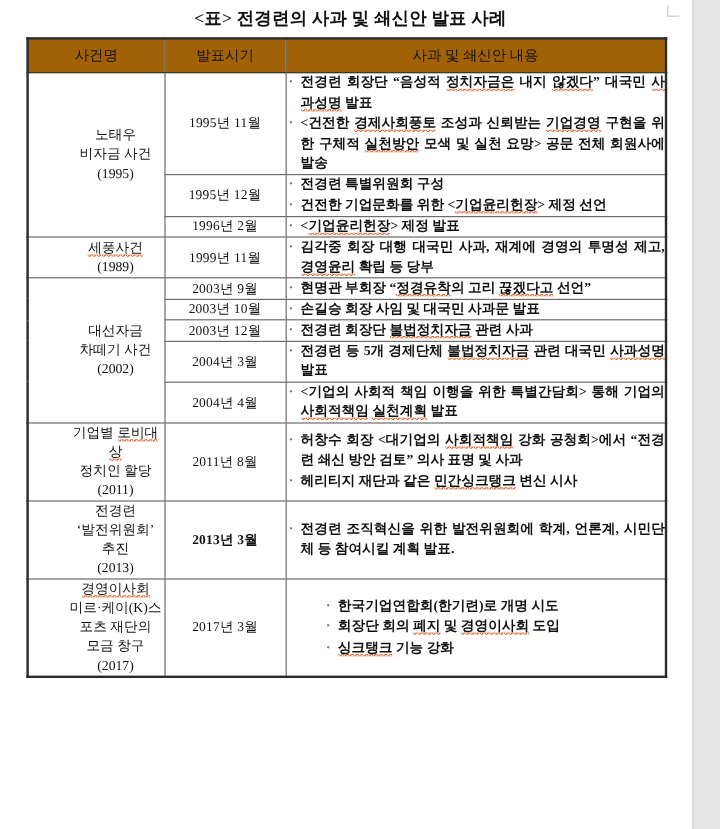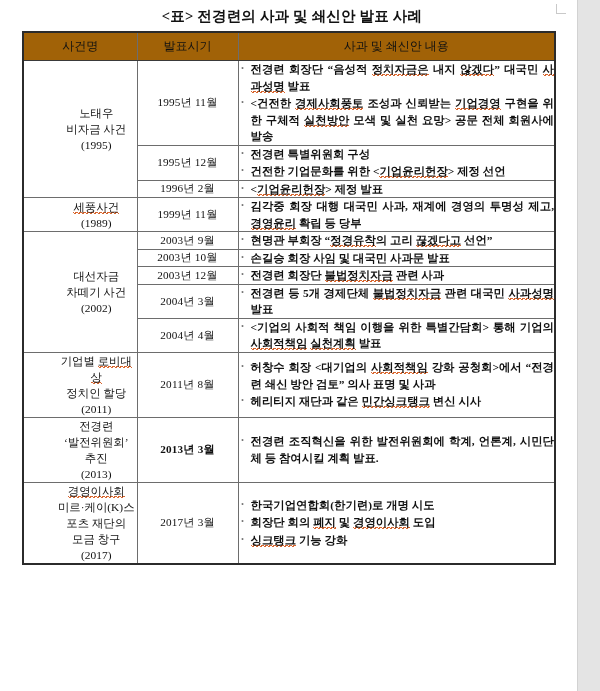--- a/index.html
+++ b/index.html
@@ -284,21 +284,21 @@
         </tr>
         <tr>
           <td class="case-cell grp-top" rowspan="1">
             <div><span class="sq">경영이사회</span></div>
             <div>미르·케이(K)스</div>
             <div>포츠 재단의</div>
             <div>모금 창구</div>
             <div>(2017)</div>
           </td>
           <td class="date-cell" style="border-top: 1.5px solid rgb(58, 58, 58);">2017년 3월</td>
-          <td class="body-cell" style="border-top: 1.5px solid rgb(58, 58, 58);">
+          <td class="body-cell" style="border-top: 1.5px solid rgb(58, 58, 58); padding-left: 31px;">
             <ul class="bullets">
               <li>한국기업연합회(한기련)로 개명 시도</li>
               <li>회장단 회의 <span class="sq">폐지</span> 및 <span class="sq">경영이사회</span> 도입</li>
               <li><span class="sq">싱크탱크</span> 기능 강화</li>
             </ul>
           </td>
         </tr>
       </tbody>
   </table>
 </div>

